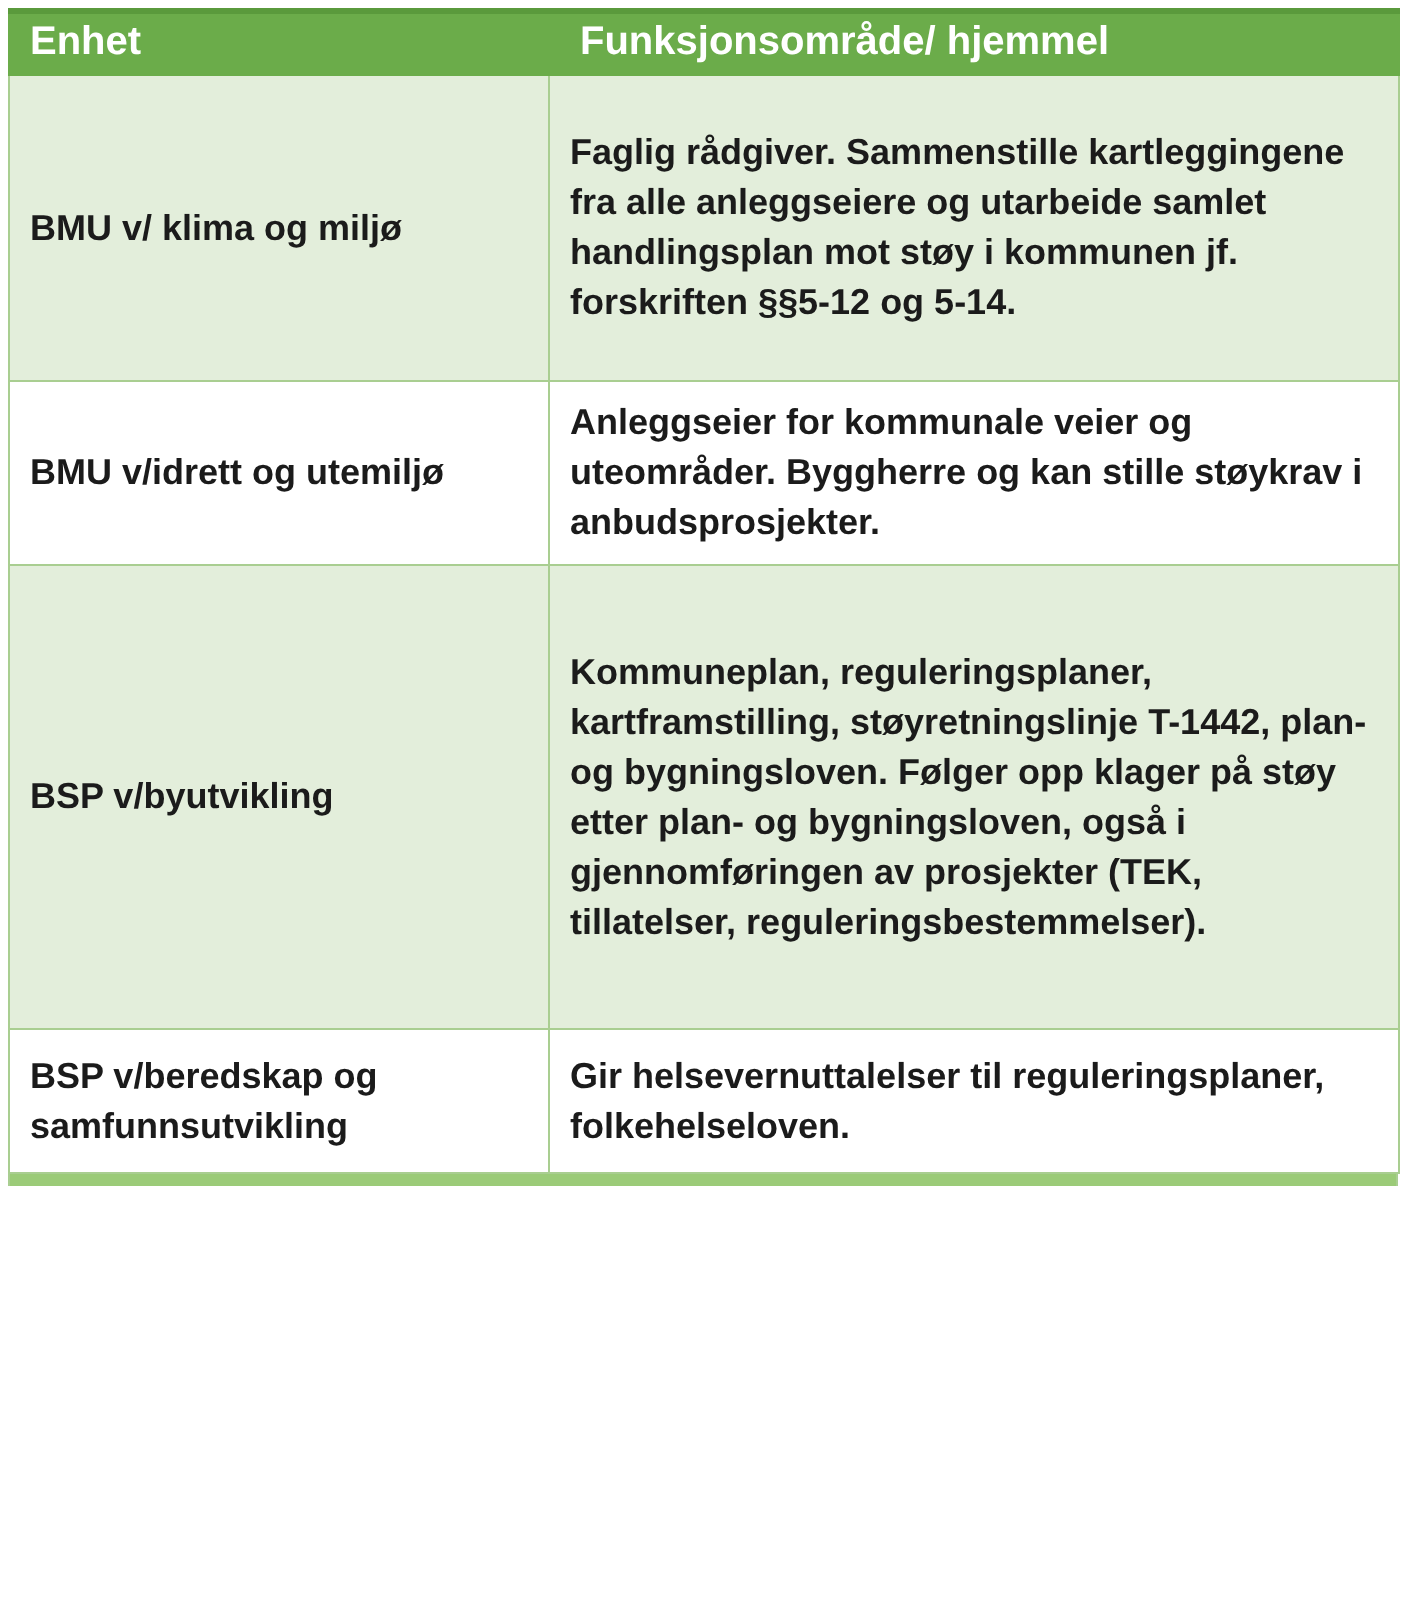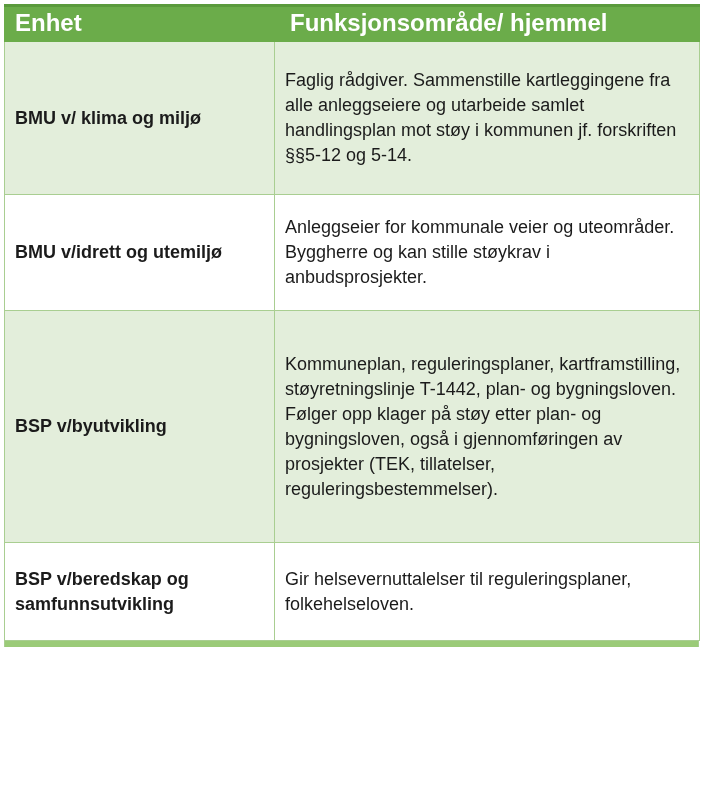--- a/index.html
+++ b/index.html
@@ -24,48 +24,48 @@
   .orgtable th, .orgtable td{
     vertical-align:middle;
     border:1px solid var(--border);
   }
   .orgtable col.c1{width:270px;}
   .orgtable col.c2{width:425px;}
   .orgtable thead th{
     background:var(--header-bg);
     color:var(--header-text);
     font-weight:bold;
-    font-size:24px;
+    font-size:20px;
     text-align:left;
     height:32px;
     padding:2px 8px 4px 10px;
     border-color:var(--header-bg);
     border-top:3px solid var(--header-top);
   }
   .orgtable thead th.col2{padding-left:15px;}
   .orgtable tbody td{
     font-size:18px;
     line-height:25px;
     padding:4px 8px 4px 10px;
   }
   .orgtable tbody td.col1{
     font-weight:bold;
     padding-right:12px;
   }
   .orgtable tbody td.col2{
-    font-weight:normal;
+    font-weight:bold;
     padding-right:10px;
   }
   .orgtable tbody tr:nth-child(odd) td{background:var(--row-alt-bg);}
   .orgtable tbody tr:nth-child(even) td{background:var(--row-bg);}
   tr.r0 td{height:153px;}
-  tr.r1 td{height:116px;}
+  tr.r1 td{height:92px;}
   tr.r2 td{height:115px;}
   tr.r3 td{height:232px;}
-  tr.r4 td{height:98px;}
+  tr.r4 td{height:72px;}
   tr.r5 td{height:92px;}
   .bottom-strip{
     width:695px;
     height:6px;
     background:var(--bottom-strip);
     border-left:1px solid var(--border);
     border-right:1px solid var(--border);
   }
 </style>
 </head>

